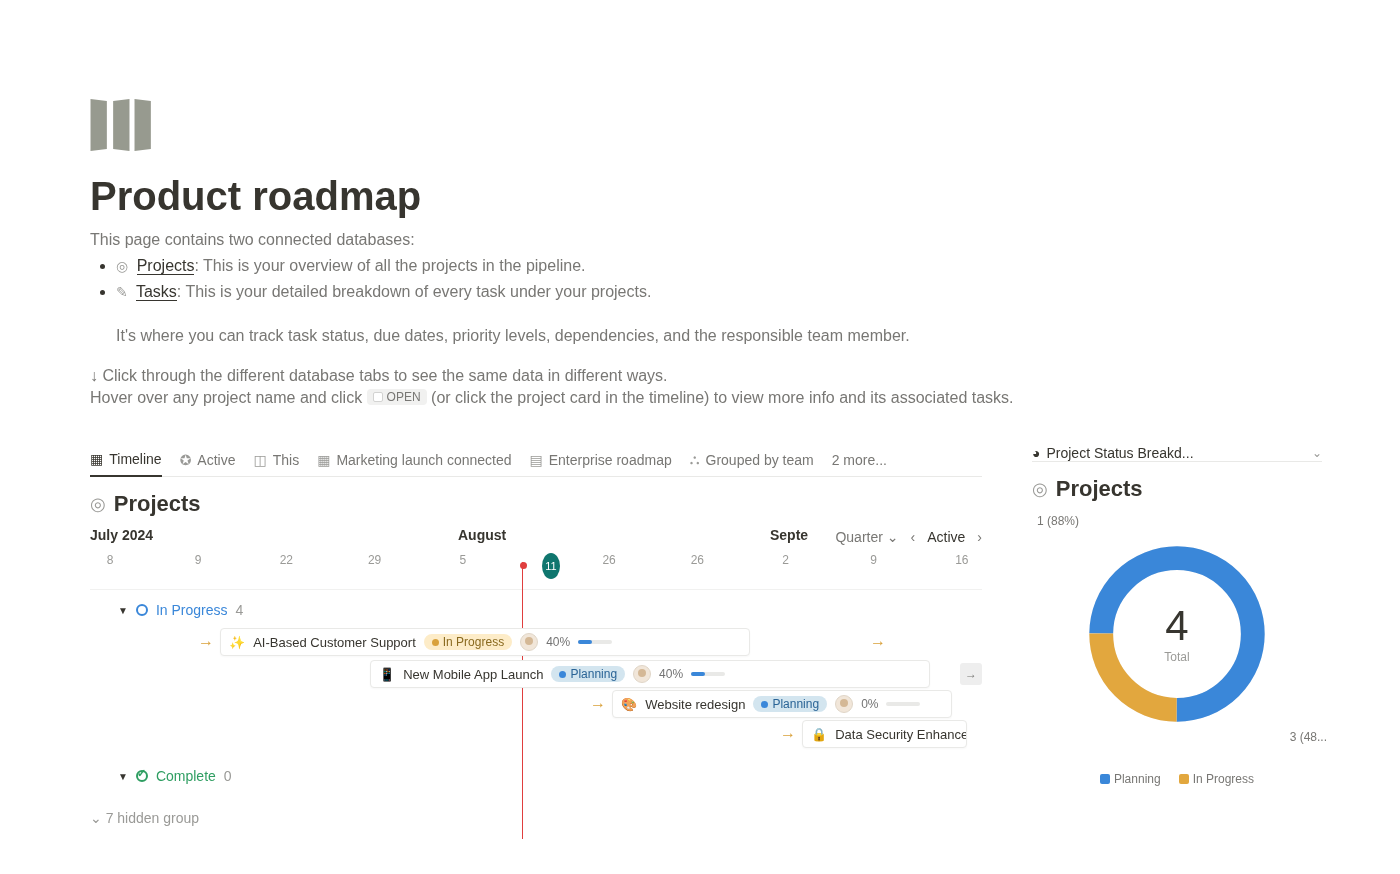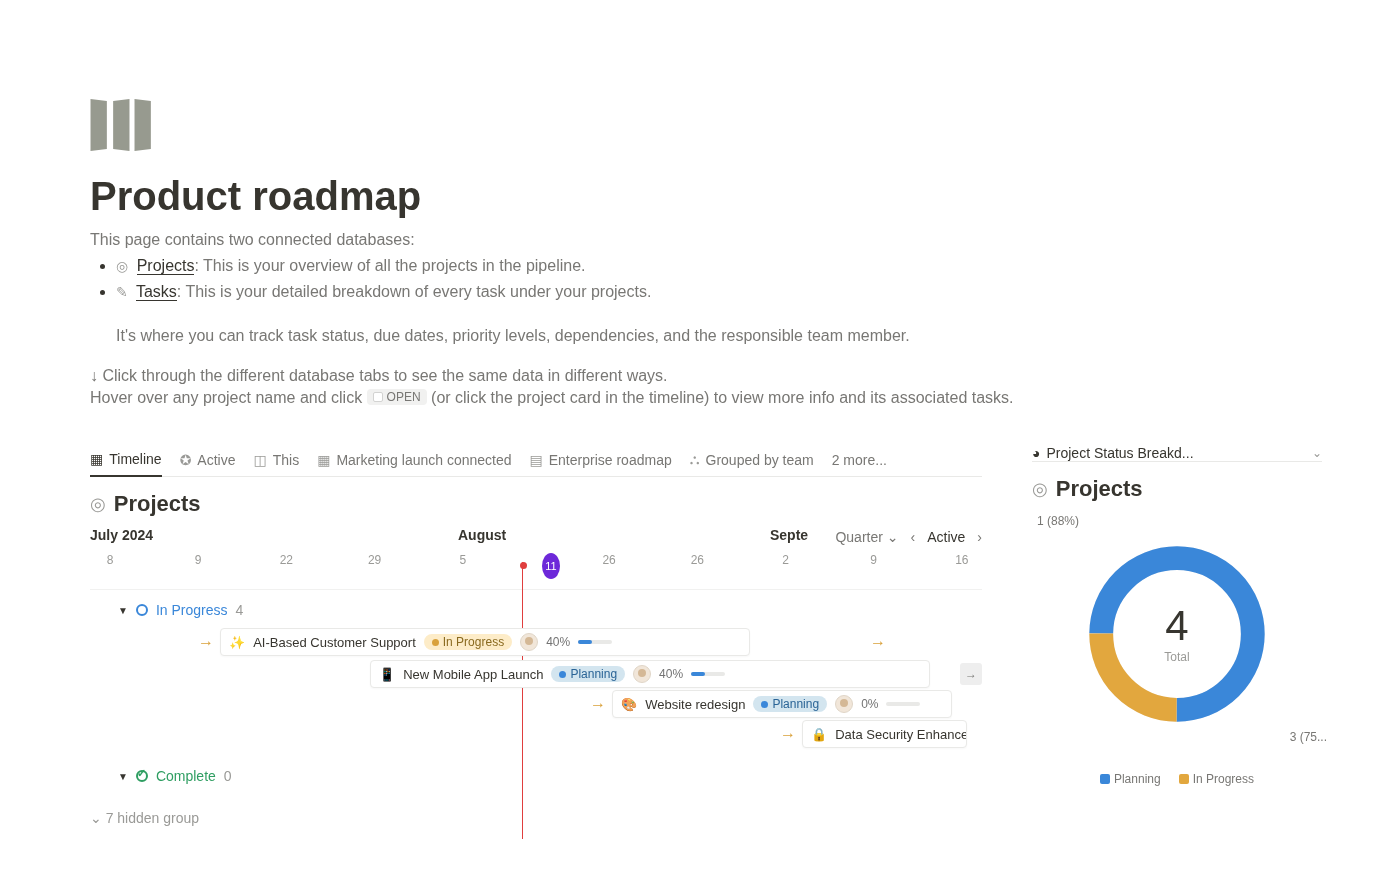--- a/index.html
+++ b/index.html
@@ -126,21 +126,21 @@
 .month-label { font-weight: 600; color: #37352f; font-size: 14px;}
 .tl-controls { display: flex; align-items: center; gap: 12px; font-size: 14px;}
 .tl-controls .ctrl { color: #787774; cursor: pointer;}
 .tl-days {
   display: flex; justify-content: space-between;
   font-size: 12px; color: #9a9a97;
   padding: 6px 0 10px 0;
 }
 .tl-days .d { width: 40px; text-align: center;}
 .tl-days .today-mark {
-  background: #6d28d9; color: #fff; border-radius: 50%;
+  background: #0f766e; color: #fff; border-radius: 50%;
   width: 18px; height: 26px; display: inline-flex; align-items: center; justify-content: center;
   font-size: 11px;
 }
 .timeline-body {
   position: relative;
   border-top: 1px solid #f1f1f0;
 }
 .now-line {
   position: absolute; left: 432px; top: -28px; bottom: 0; width: 0;
   border-left: 1px solid #e03e3e;
@@ -428,21 +428,21 @@
         <span class="chart-label" style="left:-20px; top:0;">1 (88%)</span>
         <svg class="donut" viewBox="0 0 42 42">
           <circle cx="21" cy="21" r="15.915" fill="none" stroke="#eee" stroke-width="5"></circle>
           <circle cx="21" cy="21" r="15.915" fill="none" stroke="#3a87d9" stroke-width="5" stroke-dasharray="75 25" stroke-dashoffset="25" transform="rotate(-90 21 21)"></circle>
           <circle cx="21" cy="21" r="15.915" fill="none" stroke="#e2a73e" stroke-width="5" stroke-dasharray="25 75" stroke-dashoffset="50" transform="rotate(-90 21 21)"></circle>
         </svg>
         <div class="donut-center">
           <div class="big">4</div>
           <div class="tot">Total</div>
         </div>
-        <span class="chart-label" style="right:-30px; bottom:10px;">3 (75...</span>
+        <span class="chart-label" style="right:-30px; bottom:10px;">3 (48...</span>
       </div>
 
       <div class="legend">
         <span><span class="sw" style="background:#3a87d9;"></span><span>Planning</span></span>
         <span><span class="sw" style="background:#e2a73e;"></span><span>In Progress</span></span>
       </div>
     </div>
   </div>
 </div>
 

